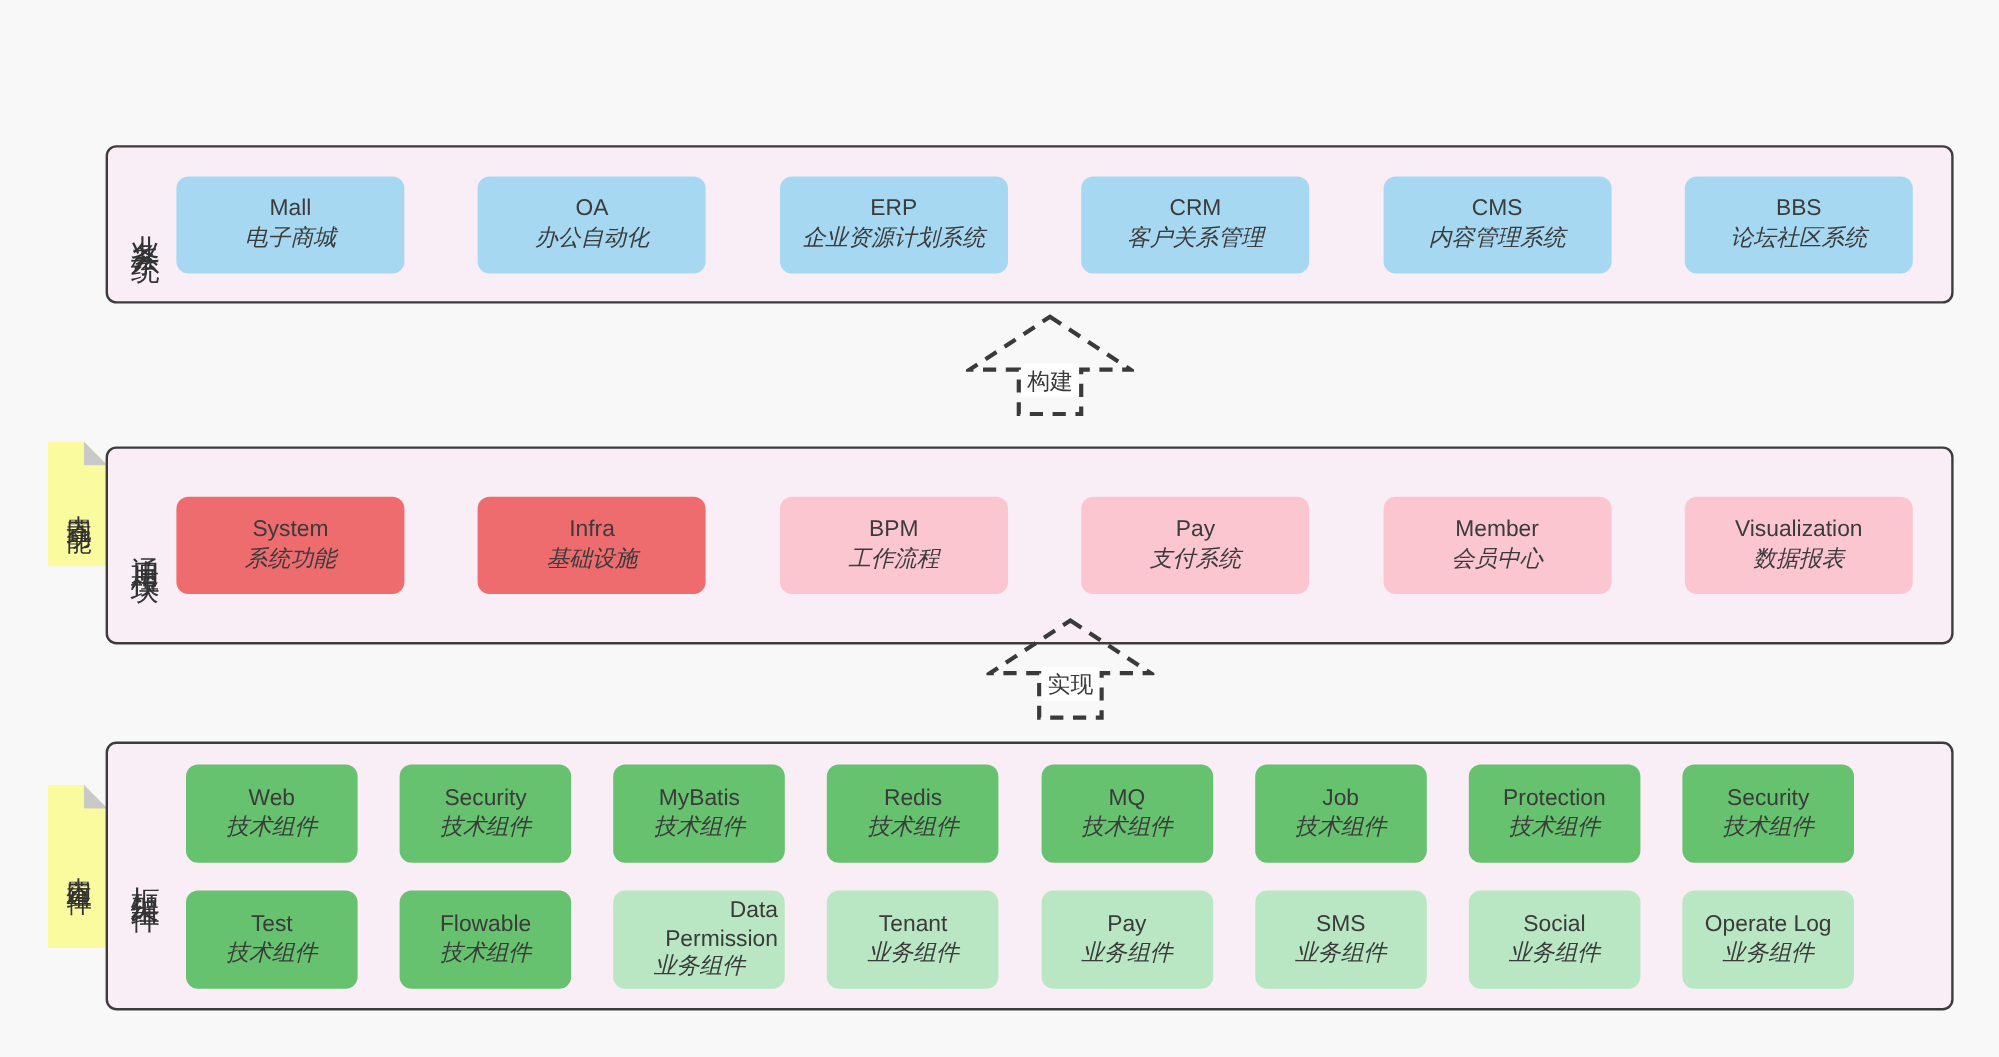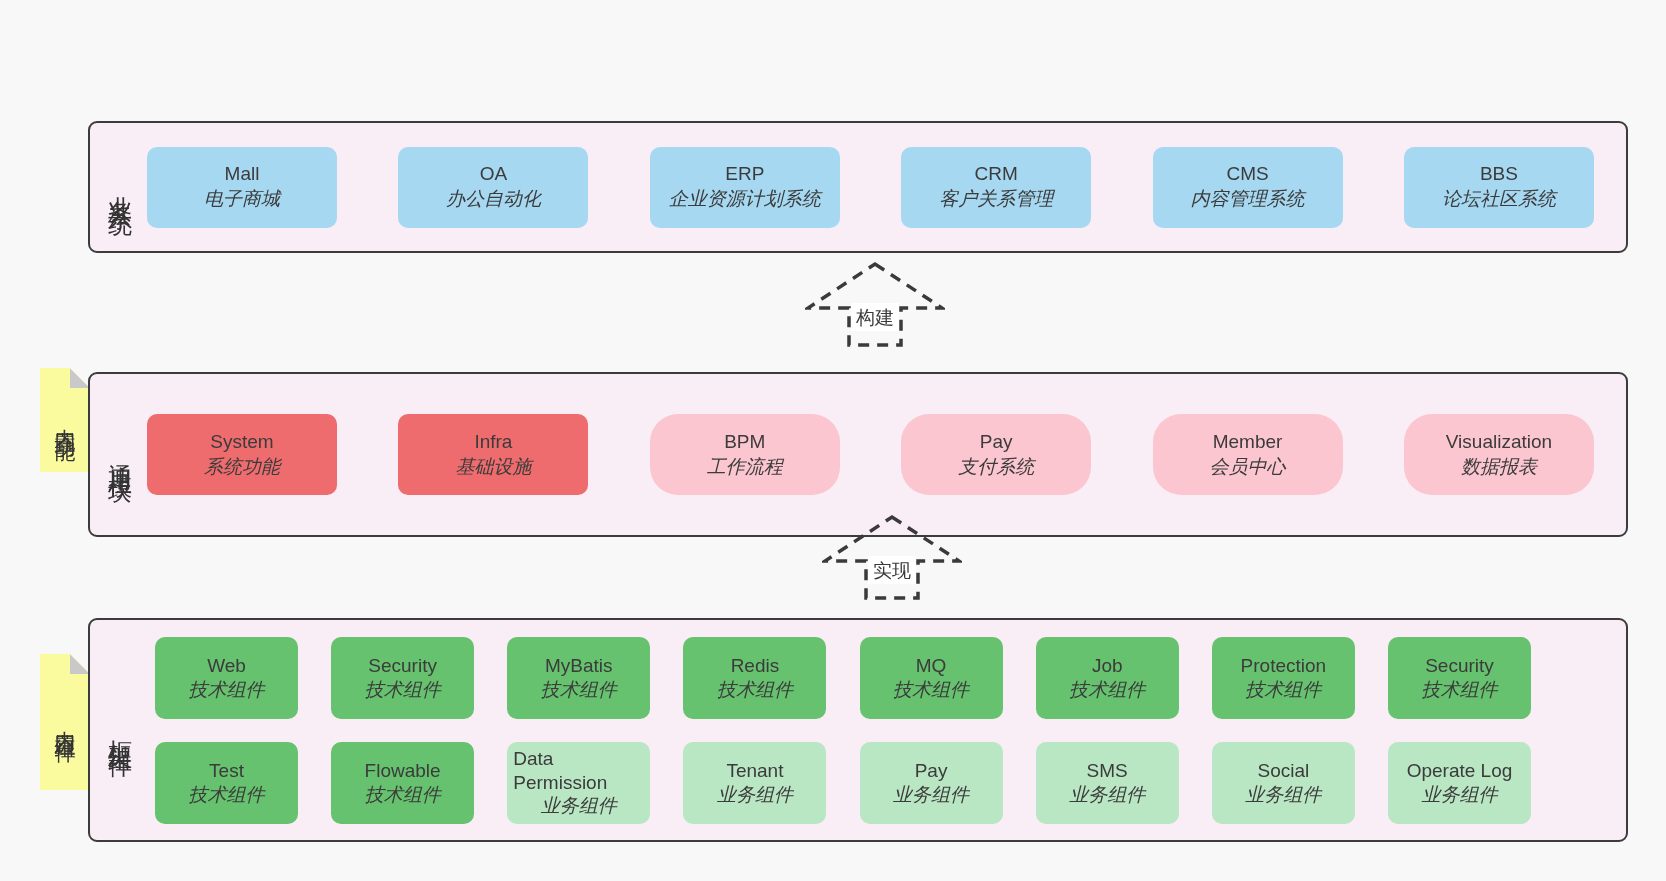--- a/index.html
+++ b/index.html
@@ -47,48 +47,48 @@
     position: absolute;
     left: 57px;
     right: 32px;
     top: 0;
     bottom: 0;
     display: flex;
     flex-direction: column;
     justify-content: center;
     gap: 23px;
   }
-  .layer-2 .rows { left: 65px; right: 95px; }
+  .layer-2 .rows { left: 65px; right: 81px; }
 
   .box-row {
     display: flex;
     justify-content: space-between;
   }
 
   .box {
     border-radius: 10px;
     display: flex;
     flex-direction: column;
     align-items: center;
     justify-content: center;
-    text-align: left;
+    text-align: right;
     color: var(--text);
     line-height: 1.3;
     padding: 4px 6px;
     box-sizing: border-box;
   }
   .layer-0 .box, .layer-1 .box { width: 190px; height: 81px; }
   .layer-2 .box { width: 143px; height: 82px; line-height: 1.25; }
 
   .box-title    { font-size: 19px; }
   .box-subtitle { font-size: 19px; font-style: italic; }
 
   .variant-blue        { background: var(--blue); }
   .variant-red         { background: var(--red); }
-  .variant-pink        { background: var(--pink); border-radius: 28px; }
+  .variant-pink        { background: var(--pink); }
   .variant-green       { background: var(--green); }
   .variant-light_green { background: var(--light_green); }
 
   
   .note {
     position: absolute;
     left: 40px;
     width: 50px;
     background: var(--note_yellow);
     z-index: 0;

